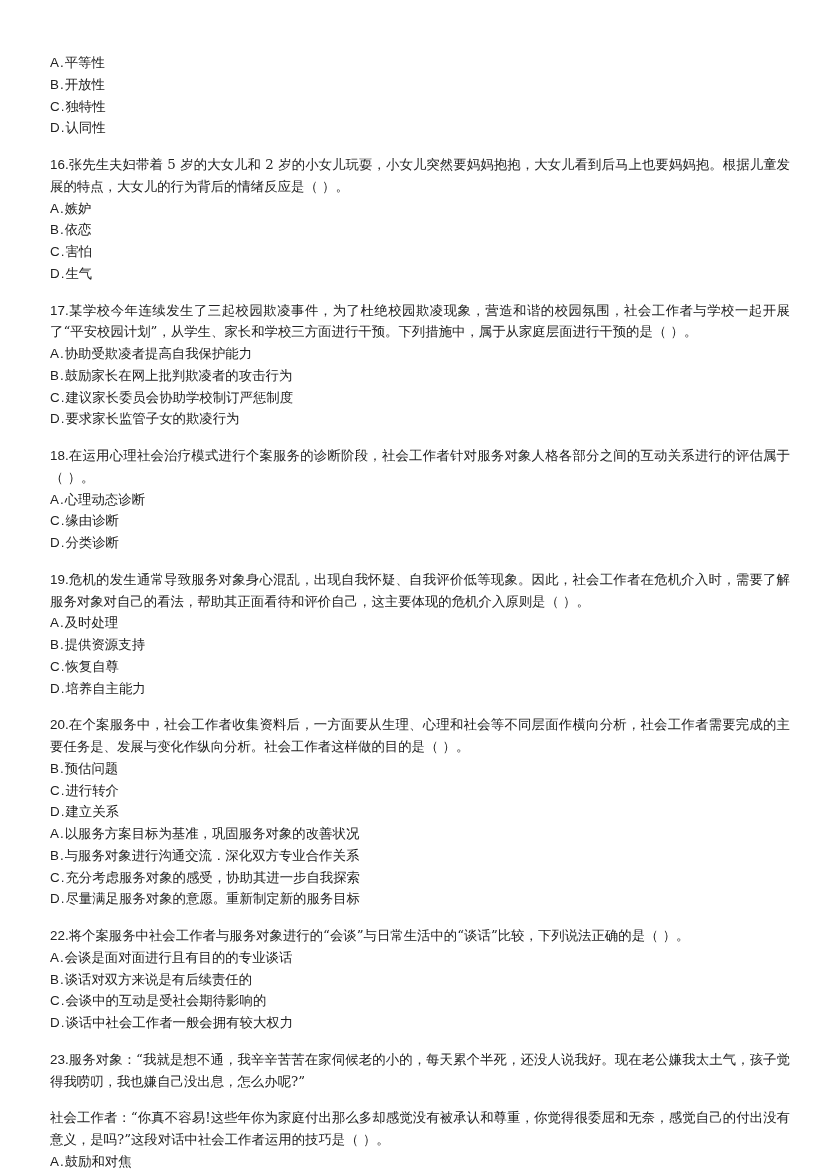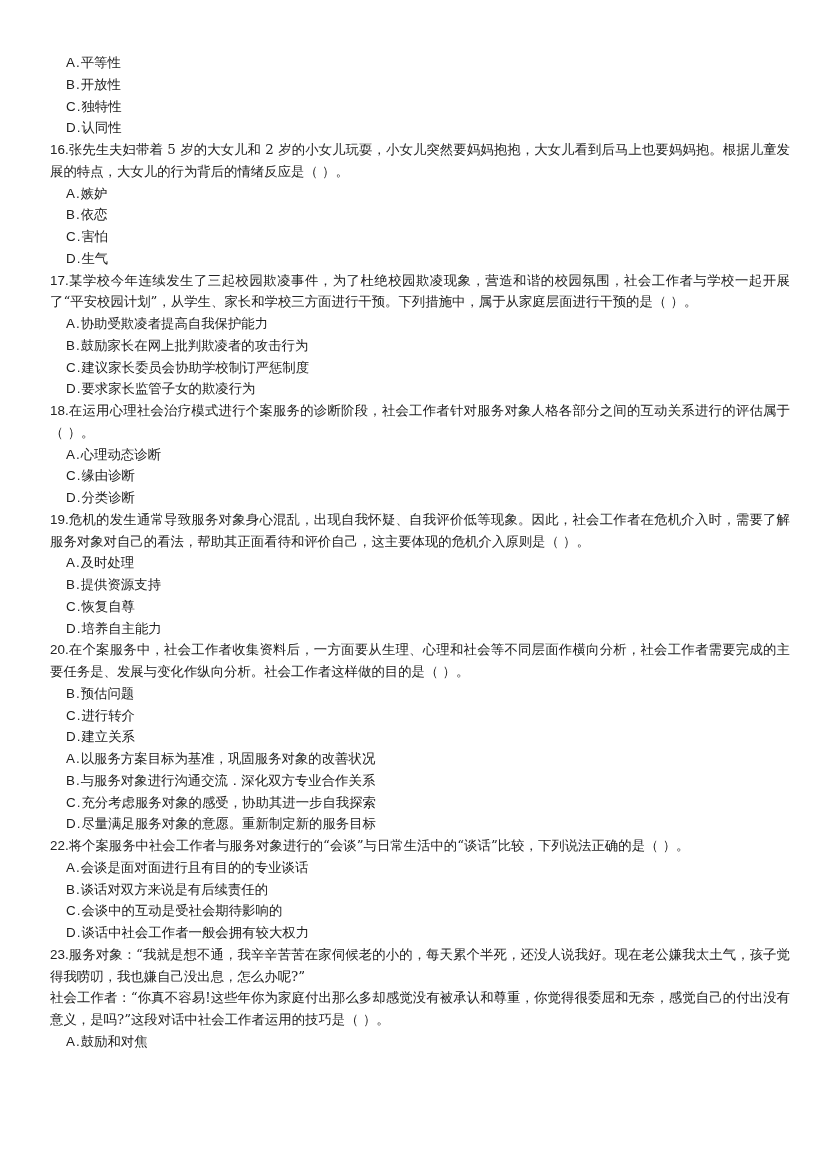--- a/index.html
+++ b/index.html
@@ -2,22 +2,22 @@
 <html><head>
 <meta charset="utf-8">
 <style>
   html, body { margin: 0; padding: 0; background: #ffffff; }
   body { width: 830px; height: 1175px; overflow: hidden; position: relative; }
   .page {
     position: absolute; left: 50px; top: 52px; width: 740px;
     font-family: "DejaVu Serif", "Liberation Serif", serif;
     font-size: 13.4px; color: #222222; line-height: 21.75px;
   }
-  .line { white-space: nowrap; margin-left: 16px; }
-  .q { white-space: normal; text-align: justify; word-break: break-all; }
+  .line { white-space: nowrap; }
+  .q { white-space: normal; text-align: justify; word-break: break-all; margin-top: 15px; }
   .num, .lbl { font-family: "Liberation Sans", "DejaVu Sans", sans-serif; }
   .lbl { margin-right: 1px; }
 </style>
 </head>
 <body>
 
 <div class="page">
 
   <div>
     <div class="line"><span class="lbl">A</span><span class="lbl">.</span><span>平等性</span></div>

